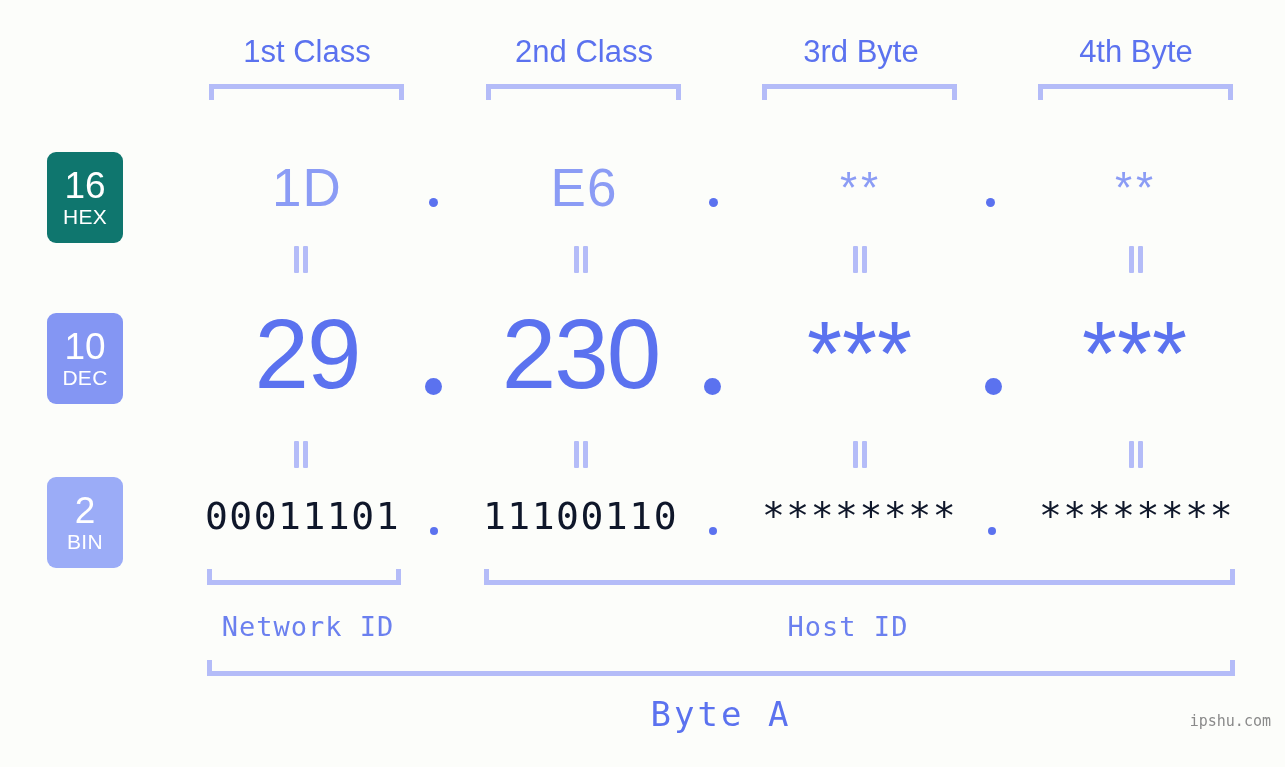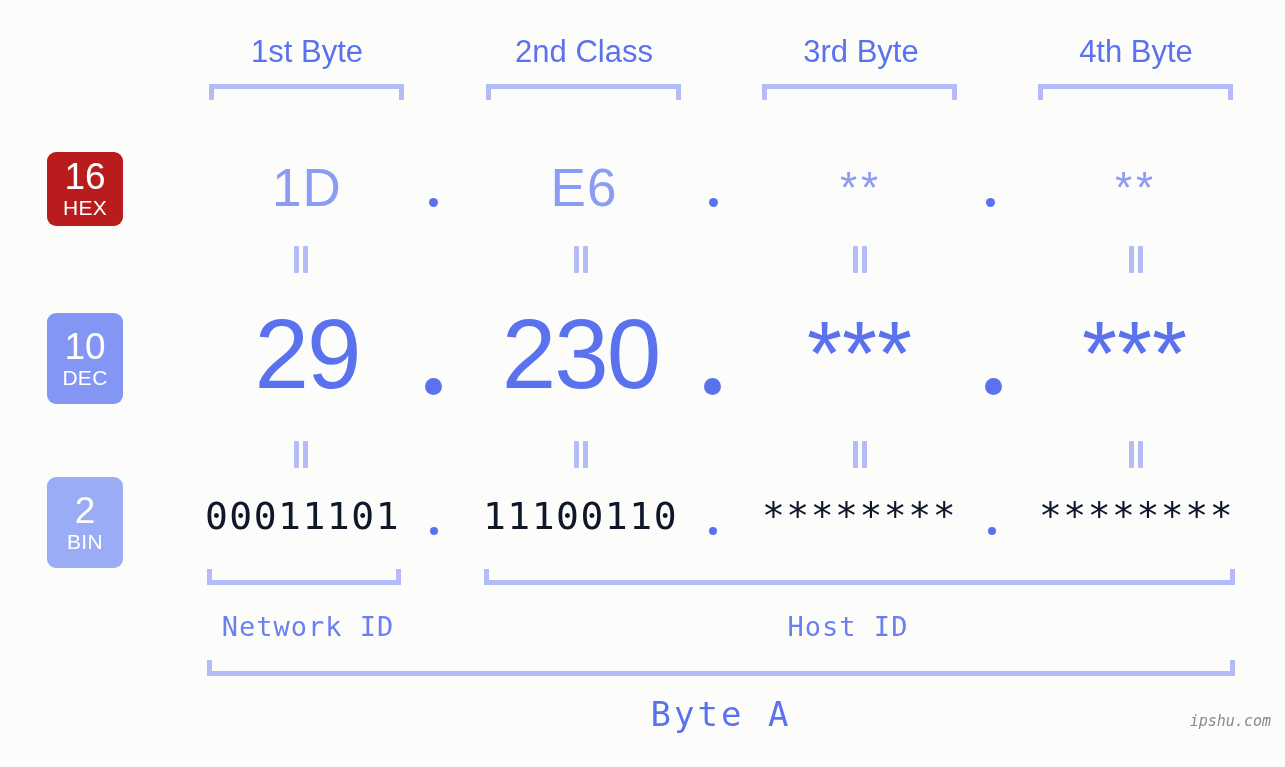--- a/index.html
+++ b/index.html
@@ -76,21 +76,21 @@
     font-weight: 400;
     letter-spacing: 0px;
   }
   .base-badge .name {
     font-size: 21px;
     line-height: 24px;
     font-weight: 400;
     letter-spacing: 0.3px;
   }
 
-  #badge-hex { top: 152px; height: 74px; background: #b91c1c; }
+  #badge-hex { top: 152px; height: 91px; background: #0f766e; }
   #badge-dec { top: 313px; height: 91px; background: #8496f3; }
   #badge-bin { top: 477px; height: 91px; background: #9bacf7; }
 
   
   .value-cell {
     position: absolute;
     text-align: center;
     white-space: nowrap;
     font-family: "Liberation Sans", sans-serif;
   }
@@ -191,29 +191,28 @@
   }
 
   #watermark {
     position: absolute;
     right: 14px;
     top: 712px;
     font-size: 15px;
     color: #8a8a8a;
     font-family: "DejaVu Sans Mono", monospace;
     letter-spacing: 0px;
-    font-style: italic;
   }
 </style>
 </head>
 <body>
 
 <div id="stage">
 
-  <div class="byte-label" style="left:207px;width:200px;">1st Byte</div>
+  <div class="byte-label" style="left:207px;width:200px;">1st Class</div>
   <div class="byte-label" style="left:484px;width:200px;">2nd Class</div>
   <div class="byte-label" style="left:761px;width:200px;">3rd Byte</div>
   <div class="byte-label" style="left:1036px;width:200px;">4th Byte</div>
 
   <div class="top-bracket" style="left:209px;width:195px;"></div>
   <div class="top-bracket" style="left:486px;width:195px;"></div>
   <div class="top-bracket" style="left:762px;width:195px;"></div>
   <div class="top-bracket" style="left:1038px;width:195px;"></div>
 
   <div class="base-badge" id="badge-hex">

